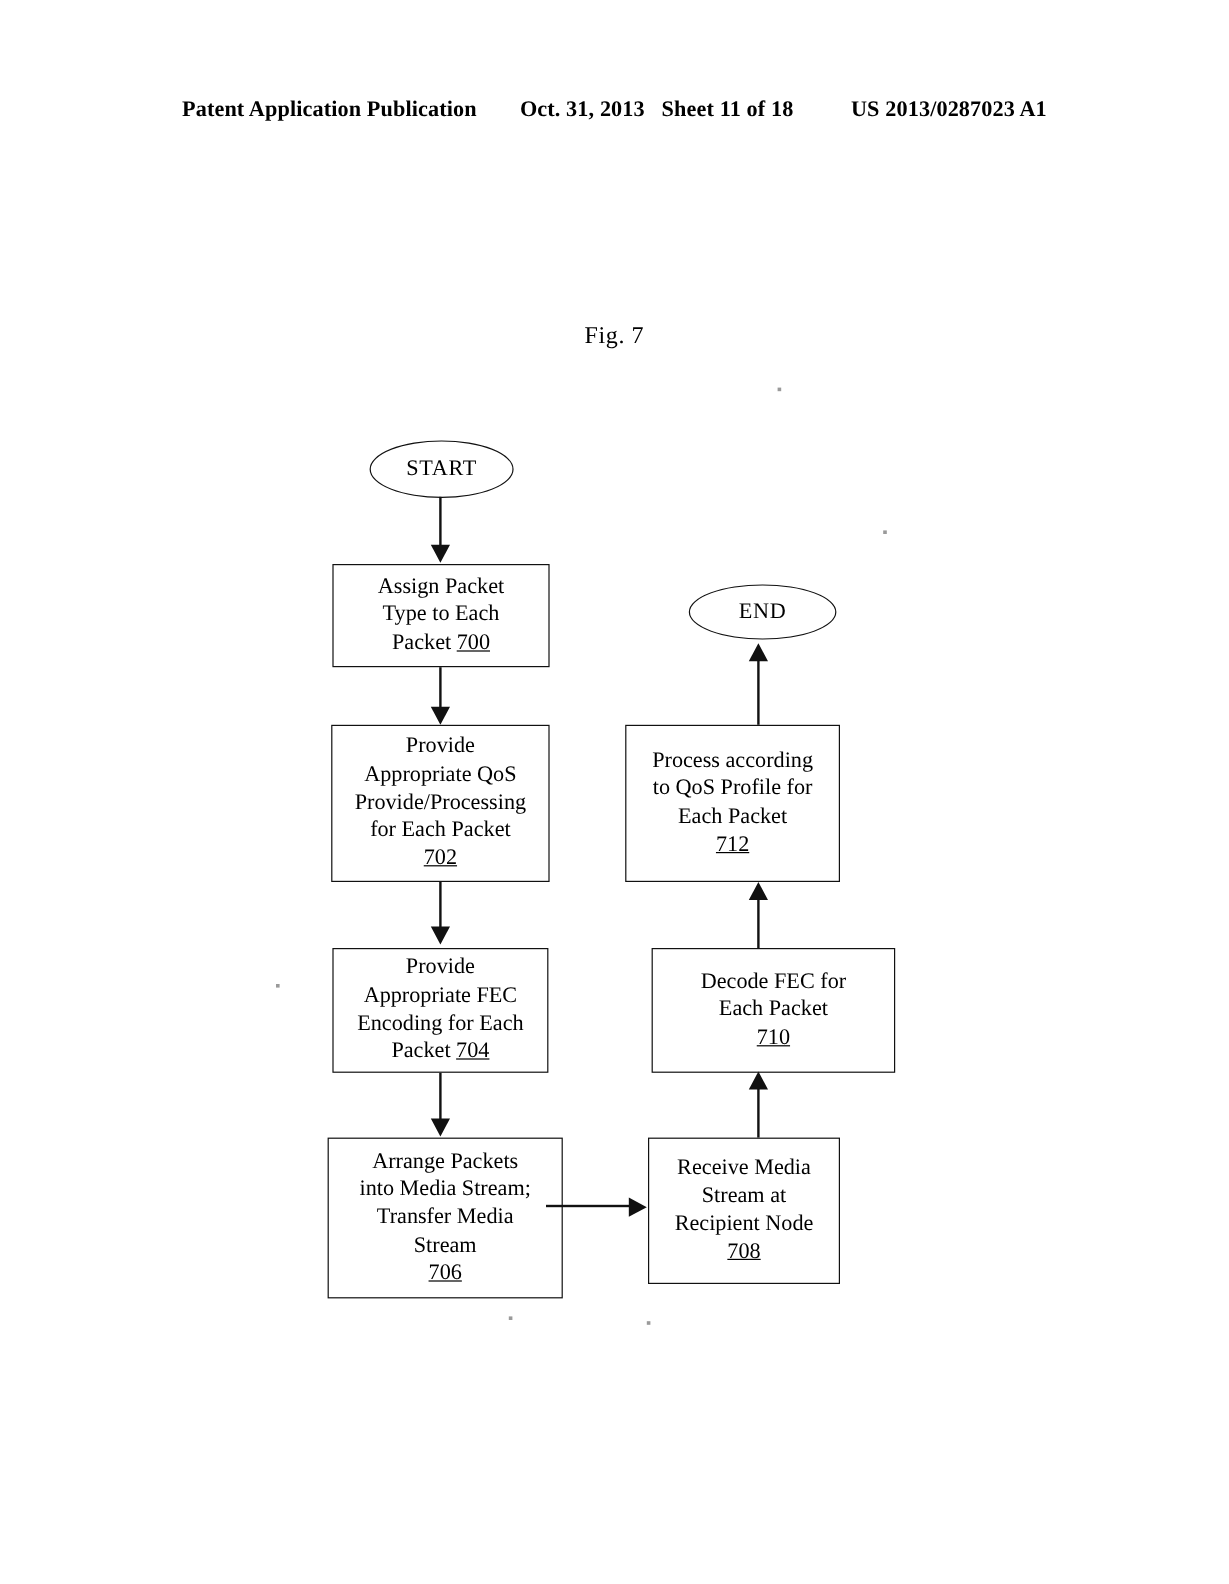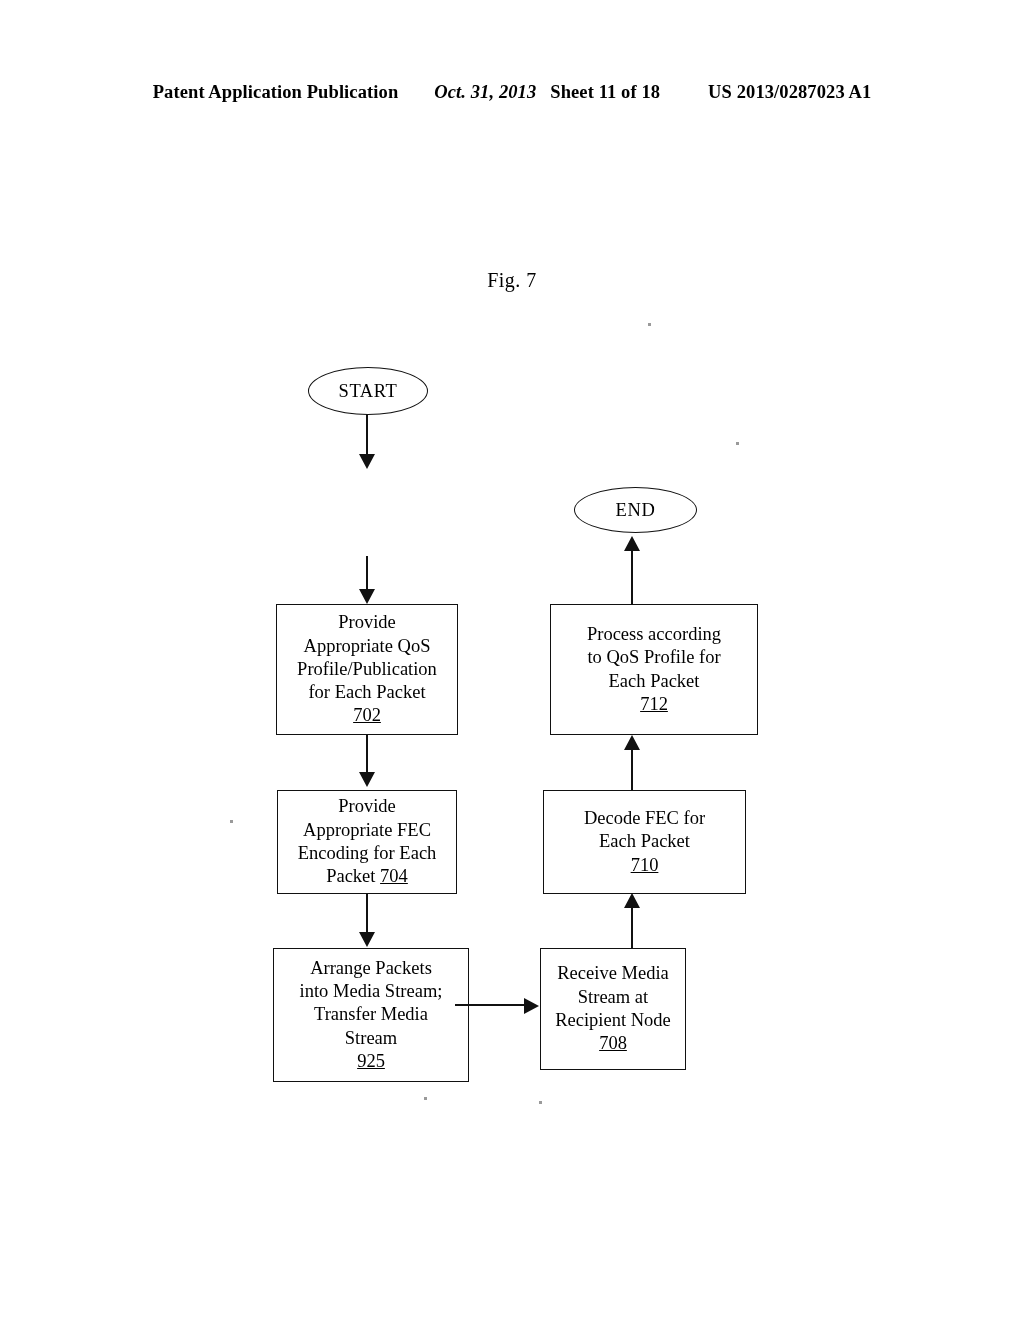--- a/index.html
+++ b/index.html
@@ -26,21 +26,21 @@
     display: flex;
     justify-content: center;
     align-items: baseline;
     font-family: "Liberation Serif", "DejaVu Serif", serif;
     font-weight: bold;
     font-size: 18.5px;
     letter-spacing: 0.1px;
     white-space: nowrap;
   }
   #page-header .hdr-pub { }
-  #page-header .hdr-date { margin-left: 36px; font-style: italic; }
+  #page-header .hdr-date { margin-left: 36px; }
   #page-header .hdr-sheet { margin-left: 14px; }
   #page-header .hdr-patno { margin-left: 48px; }
 
   
   #fig-title {
     position: absolute;
     left: 0;
     top: 269px;
     width: 1024px;
     text-align: center;
@@ -82,25 +82,25 @@
     letter-spacing: 0.6px;
   }
   .node .line { display: block; white-space: nowrap; }
   .node .line u { text-decoration: underline; text-underline-offset: 1px; }
 
   
   #node-start     { left: 308px; top: 367px; width: 120px; height: 48px; }
   #node-700       { left: 277px; top: 470px; width: 181px; height: 86px; }
   #node-end       { left: 574px; top: 487px; width: 123px; height: 46px; text-align: center; }
   #node-702       { left: 276px; top: 604px; width: 182px; height: 131px; }
-  #node-712       { left: 550px; top: 604px; width: 208px; height: 131px; }
+  #node-712       { left: 521px; top: 604px; width: 179px; height: 131px; }
   #node-704       { left: 277px; top: 790px; width: 180px; height: 104px; }
   #node-710       { left: 543px; top: 790px; width: 203px; height: 104px; }
   #node-706       { left: 273px; top: 948px; width: 196px; height: 134px; }
-  #node-708       { left: 540px; top: 948px; width: 146px; height: 122px; }
+  #node-708       { left: 540px; top: 948px; width: 160px; height: 122px; }
 
   
   .conn-line {
     position: absolute;
     background: #111111;
   }
   .conn-v { width: 2.2px; }
   .conn-h { height: 2.2px; }
 
   
@@ -155,35 +155,40 @@
   <div class="speck" style="left:424px; top:1097px;"></div>
   <div class="speck" style="left:539px; top:1101px;"></div>
 
   <div class="node terminator" id="node-start">
     <span class="line">START</span>
   </div>
 
   <div class="conn-line conn-v" style="left:366px; top:414px; height:42px;"></div>
   <div class="arrow arrow-down" style="left:359px; top:454px;"></div>
 
+  <div class="node box" id="node-700">
+    <span class="line">Assign Packet</span>
+    <span class="line">Type to Each</span>
+    <span class="line"><span>Packet </span><u>700</u></span>
+  </div>
 
   <div class="conn-line conn-v" style="left:366px; top:556px; height:38px;"></div>
   <div class="arrow arrow-down" style="left:359px; top:589px;"></div>
 
   <div class="node terminator" id="node-end">
     <span class="line">END</span>
   </div>
 
   <div class="conn-line conn-v" style="left:631px; top:549px; height:56px;"></div>
   <div class="arrow arrow-up" style="left:624px; top:536px;"></div>
 
   <div class="node box" id="node-702">
     <span class="line">Provide</span>
     <span class="line">Appropriate QoS</span>
-    <span class="line">Profile/Publication</span>
+    <span class="line">Provide/Processing</span>
     <span class="line">for Each Packet</span>
     <span class="line"><u>702</u></span>
   </div>
 
   <div class="node box" id="node-712">
     <span class="line">Process according</span>
     <span class="line">to QoS Profile for</span>
     <span class="line">Each Packet</span>
     <span class="line"><u>712</u></span>
   </div>
@@ -211,21 +216,21 @@
   <div class="arrow arrow-down" style="left:359px; top:932px;"></div>
 
   <div class="conn-line conn-v" style="left:631px; top:906px; height:46px;"></div>
   <div class="arrow arrow-up" style="left:624px; top:893px;"></div>
 
   <div class="node box" id="node-706">
     <span class="line">Arrange Packets</span>
     <span class="line">into Media Stream;</span>
     <span class="line">Transfer Media</span>
     <span class="line">Stream</span>
-    <span class="line"><u>925</u></span>
+    <span class="line"><u>706</u></span>
   </div>
 
   <div class="node box" id="node-708">
     <span class="line">Receive Media</span>
     <span class="line">Stream at</span>
     <span class="line">Recipient Node</span>
     <span class="line"><u>708</u></span>
   </div>
 
   <div class="conn-line conn-h" style="left:455px; top:1004px; width:72px;"></div>

